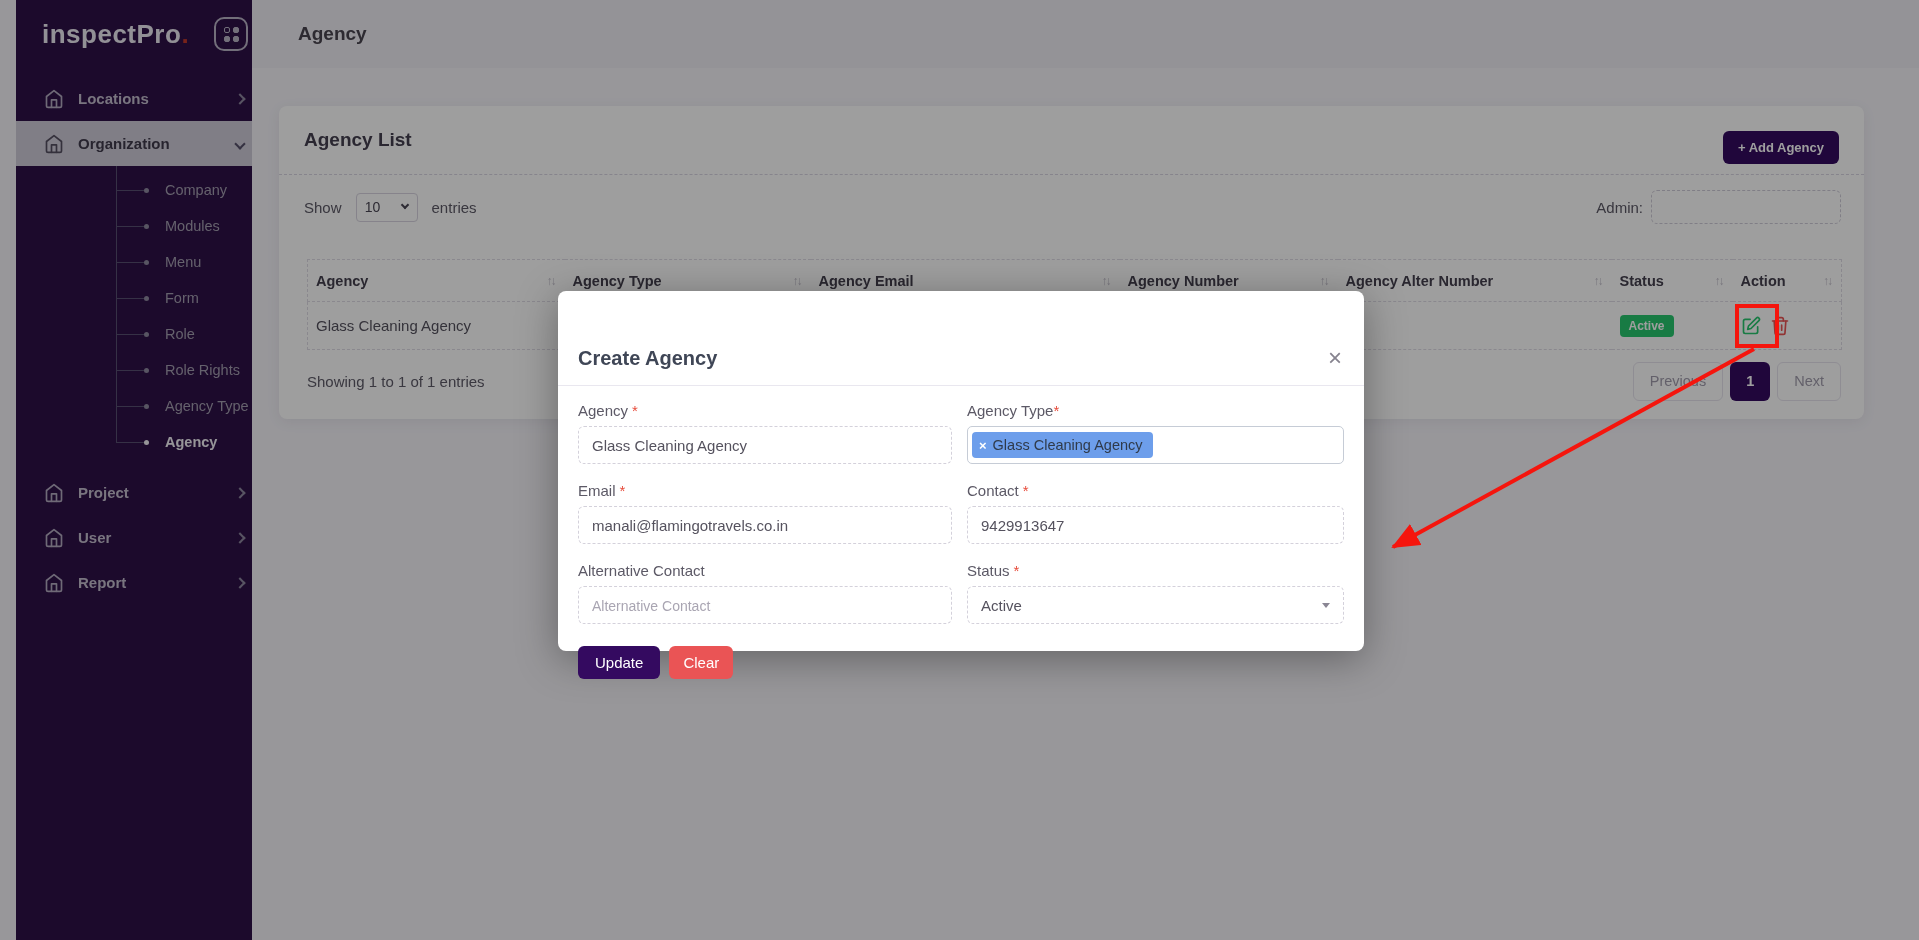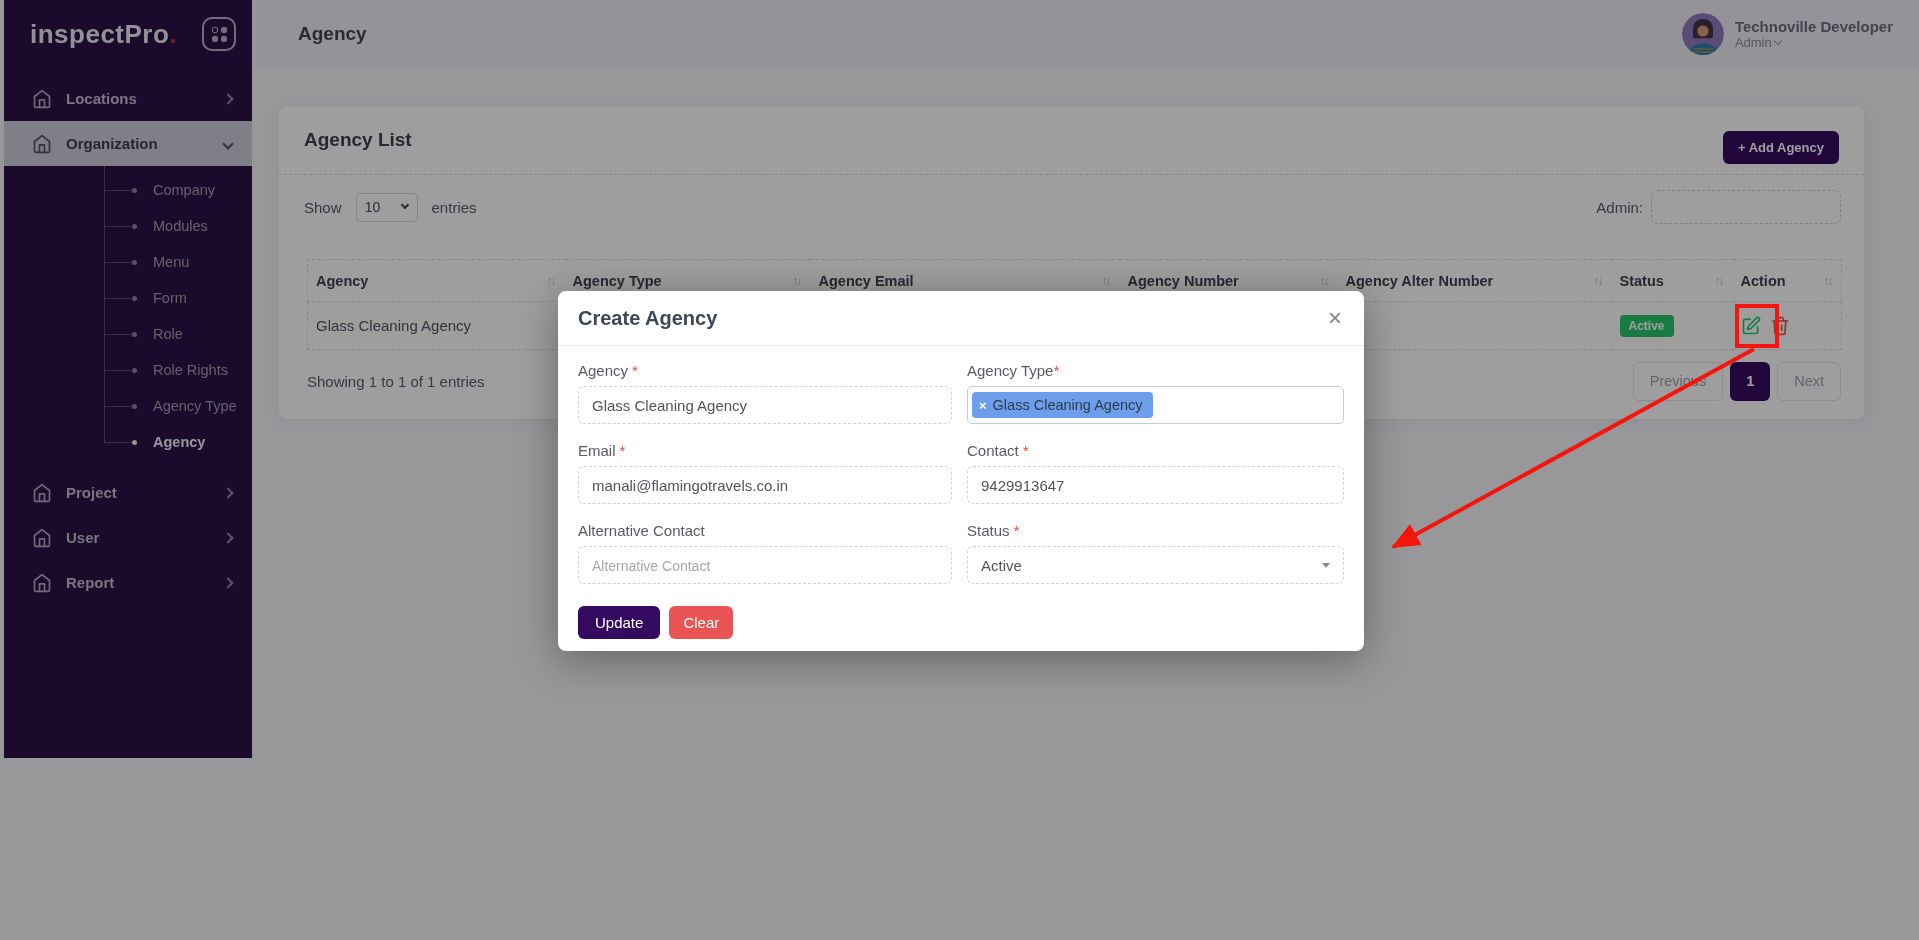--- a/index.html
+++ b/index.html
@@ -6,21 +6,21 @@
   html,body { width:1919px; height:940px; }
   body {
     font-family: "Liberation Sans", "DejaVu Sans", sans-serif;
     background:#f5f4f9; position:relative; overflow:hidden;
     color:#55525e;
   }
   .page { position:absolute; inset:0; }
 
   
   .sidebar {
-    position:absolute; left:4px; top:0; width:252px; height:758px;
+    position:absolute; left:16px; top:0; width:252px; height:940px;
     background:#2e1148; z-index:1;
   }
   .logo-row { height:68px; display:flex; align-items:center; padding:0 20px 0 26px; }
   .logo { font-size:26px; font-weight:bold; color:#eceaf2; letter-spacing:.5px; cursor:pointer; }
   .logo .dot { color:#c0392b; }
   .menu-toggle {
     margin-left:auto; width:34px; height:34px; border:2px solid #b9b3c6; border-radius:10px;
     display:grid; grid-template-columns:6px 6px; grid-template-rows:6px 6px; gap:3px;
     align-content:center; justify-content:center; cursor:pointer;
   }
@@ -124,21 +124,21 @@
   .page-btn.current { width:40px; background:#340a60; color:#fff; border-radius:6px; margin:0 7px; font-weight:600; }
 
   
   .backdrop { position:absolute; inset:0; background:rgba(0,0,0,.38); z-index:5; }
   .modal {
     position:absolute; left:558px; top:291px; width:806px; height:360px;
     background:#fff; border-radius:8px; z-index:6; box-shadow:0 8px 40px rgba(0,0,0,.35);
   }
   .modal-head {
     height:55px; display:flex; align-items:center; justify-content:space-between;
-    padding:0 22px 0 20px; border-bottom:1px solid #e9e7ef;
+    padding:0 22px 0 20px; border-bottom:1px solid #e9e7ef;margin-top:40px;
   }
   .modal-title { font-size:20px; font-weight:bold; color:#3f4656; }
   .modal-close { font-size:24px; color:#86838f; cursor:pointer; line-height:1; font-weight:300; }
   .modal-body { padding:16px 20px 0; }
   .mgrid { display:grid; grid-template-columns:374px 377px; column-gap:15px; }
   .field { margin-bottom:18px; }
   .field label { display:block; font-size:15px; color:#5c5966; margin-bottom:7px; }
   .req { color:#e74c3c; margin-left:4px; }
   .req.tight { margin-left:0; }
   .inp {
@@ -271,38 +271,20 @@
               <polyline points="9 22 9 13 15 13 15 22"></polyline>
             </svg></span>
         <span class="nlabel">Report</span>
         <span class="chev chev-right"></span>
       </div>
     </nav>
   </aside>
 
   <header class="topbar">
     <div class="page-title">Agency</div>
-    <div class="user-box">
-      <span class="avatar">
-        <svg viewBox="0 0 42 42" width="42" height="42">
-          <circle cx="21" cy="21" r="21" fill="#8f7cc0"></circle>
-          <path d="M21 6c-6.5 0-10 4.5-10 10v7c0 1.5 1 2.2 1.8 2.2h16.4c.8 0 1.8-.7 1.8-2.2v-7c0-5.5-3.5-10-10-10z" fill="#4a3345"></path>
-          <circle cx="21" cy="18" r="5.6" fill="#d9a184"></circle>
-          <path d="M7 42c1.2-8.5 6.5-11.5 14-11.5S34.8 33.5 36 42z" fill="#2d7fa8"></path>
-          <path d="M11 36h20M10 39h22" stroke="#c9a23a" stroke-width="1.2" fill="none"></path>
-        </svg>
-      </span>
-      <div class="user-text">
-        <div class="user-name">Technoville Developer</div>
-        <div class="user-role">
-            <span>Admin</span>
-            <span class="chev-sm"></span>
-          </div>
-      </div>
-    </div>
   </header>
 
   <main class="content">
     <section class="card">
       <div class="card-head">
         <h2 class="card-title">Agency List</h2>
         <button class="btn-add">+ Add Agency</button>
       </div>
 
       <div class="controls">

